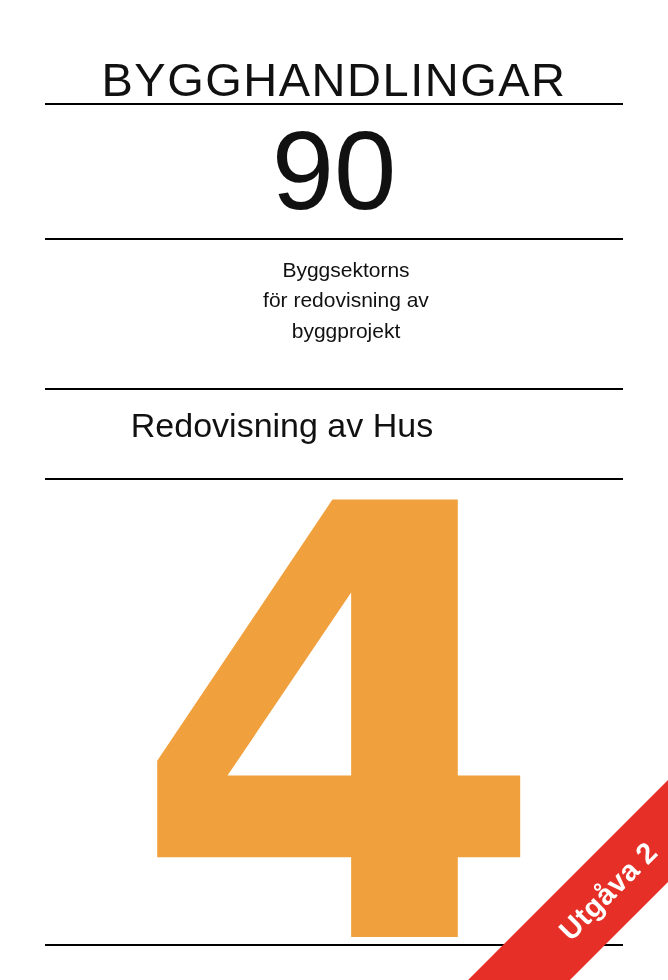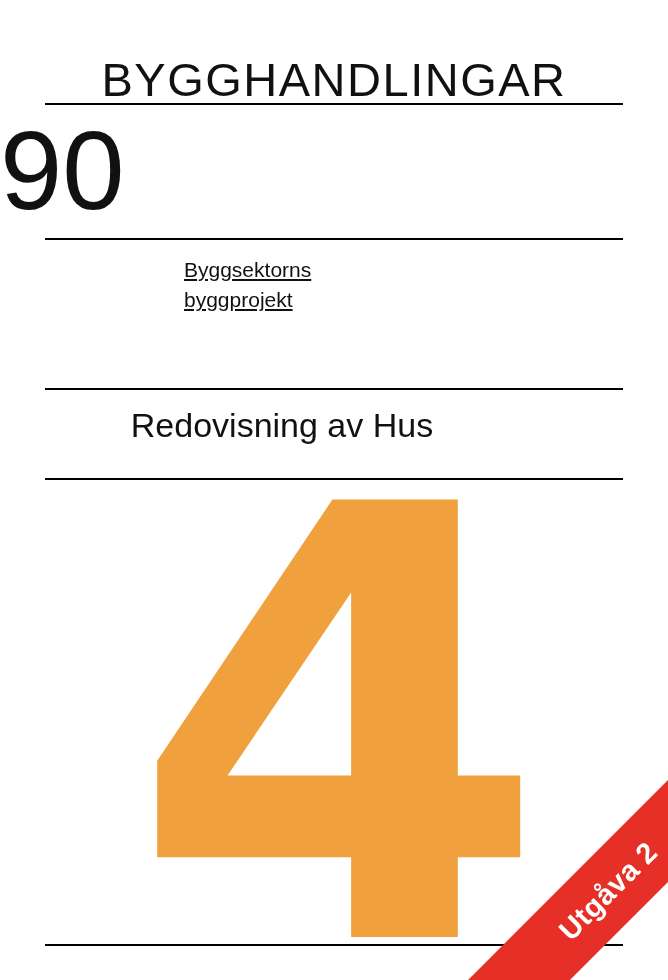--- a/index.html
+++ b/index.html
@@ -47,37 +47,37 @@
     letter-spacing: 1.5px;
     font-weight: 400;
     line-height: 1;
     color: #111111;
   }
   .big-number {
     position: absolute;
     left: 0;
     top: 112px;
     width: 668px;
+    text-align: center;
     font-size: 112px;
     font-weight: 400;
     line-height: 1.05;
     color: #111111;
   }
 
   
   .subtitle {
     position: absolute;
-    left: 184px;
+    left: 196px;
     top: 255px;
     width: 300px;
-    text-align: left;
+    text-align: center;
     font-size: 21px;
     line-height: 1.45;
     color: #111111;
-    text-decoration: underline;
   }
   .subtitle div { white-space: nowrap; }
 
   
   .doc-title {
     position: absolute;
     left: 0;
     top: 406px;
     width: 564px;
     text-align: center;
@@ -142,20 +142,21 @@
   <div class="rule rule-sub"></div>
   <div class="rule rule-title"></div>
   <div class="rule rule-bottom"></div>
 
   <div class="main-title">BYGGHANDLINGAR</div>
 
   <div class="big-number">90</div>
 
   <div class="subtitle">
     <div>Byggsektorns</div>
+    <div>för redovisning av</div>
     <div>byggprojekt</div>
   </div>
 
   <div class="doc-title">Redovisning av Hus</div>
 
   <div class="part-number">4</div>
 
   <div class="ribbon-wrap">
     <div class="ribbon">
       <span class="ribbon-text">Utgåva 2</span>

